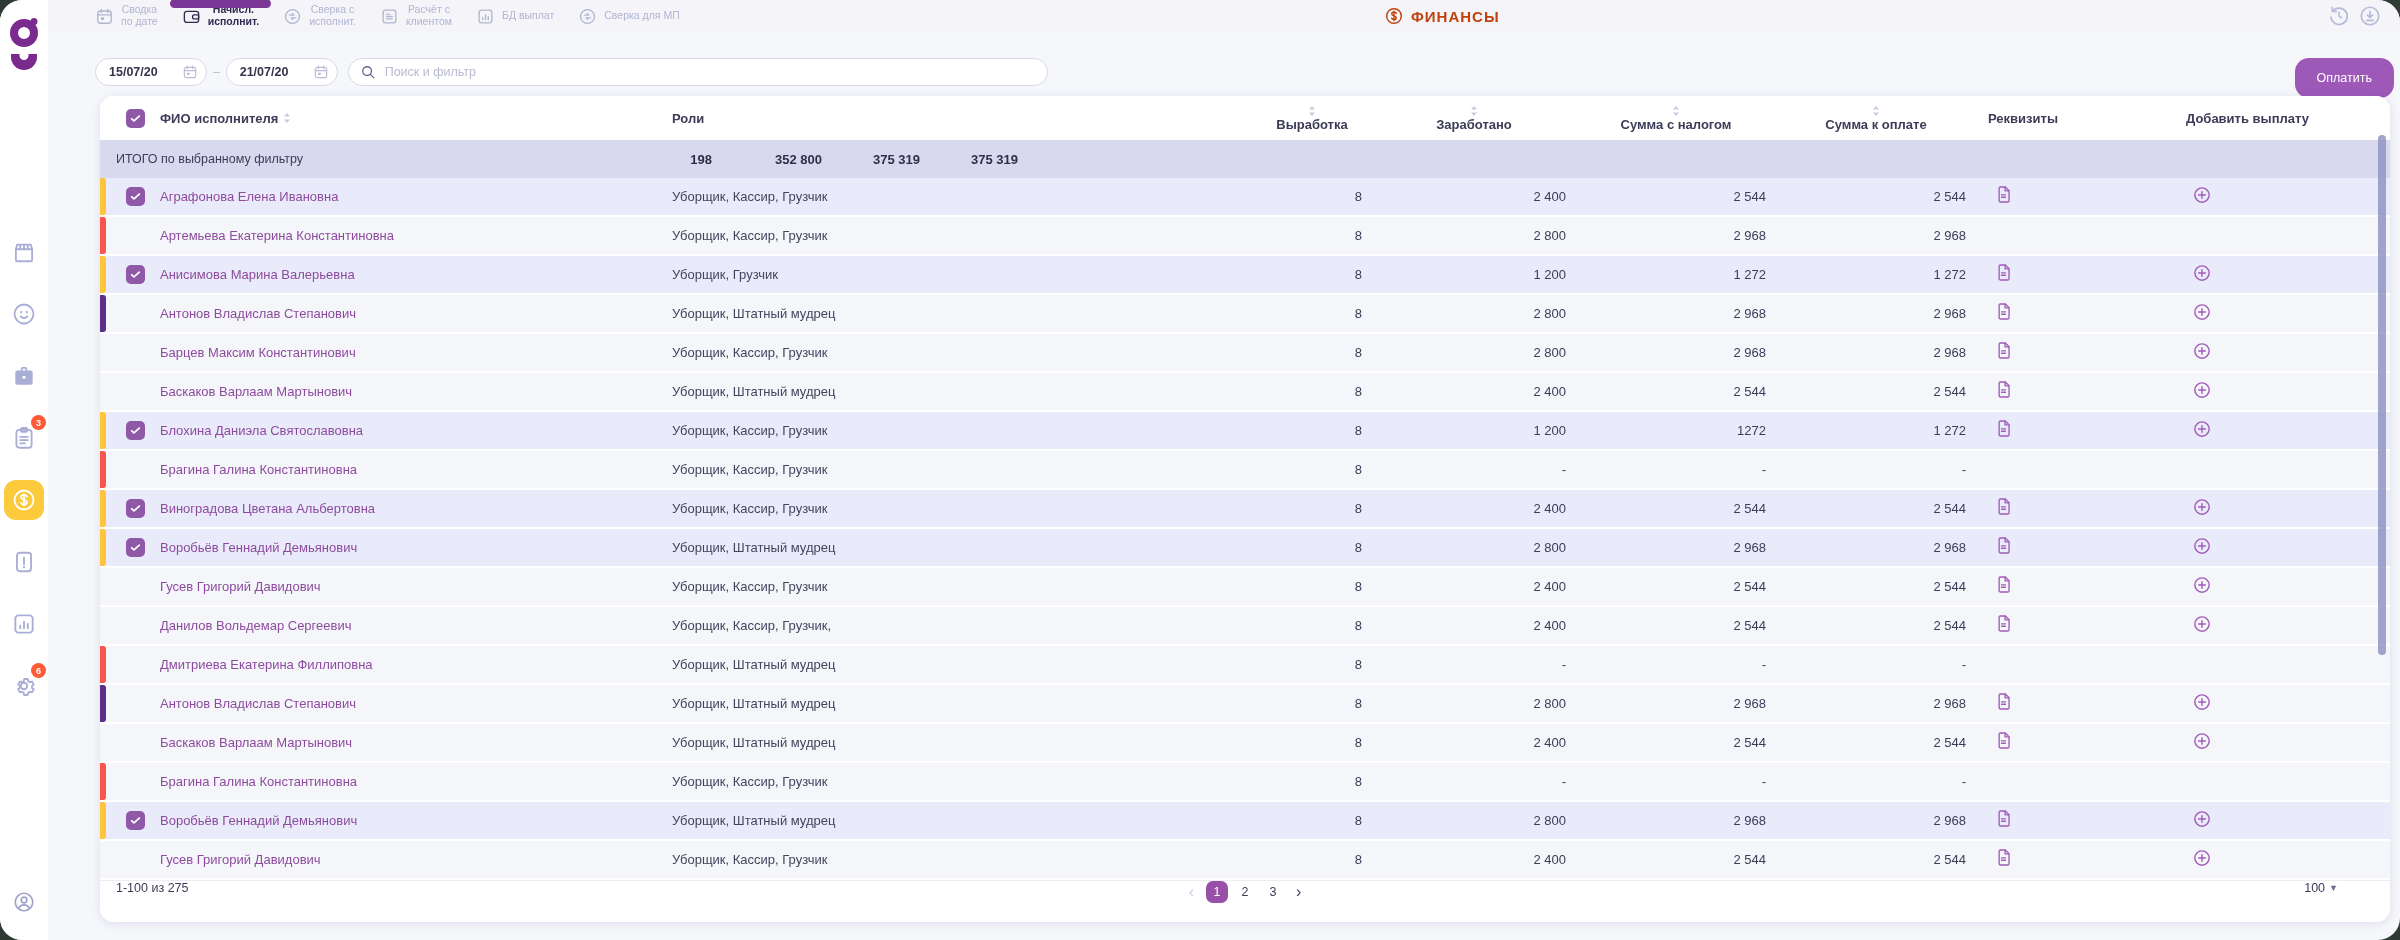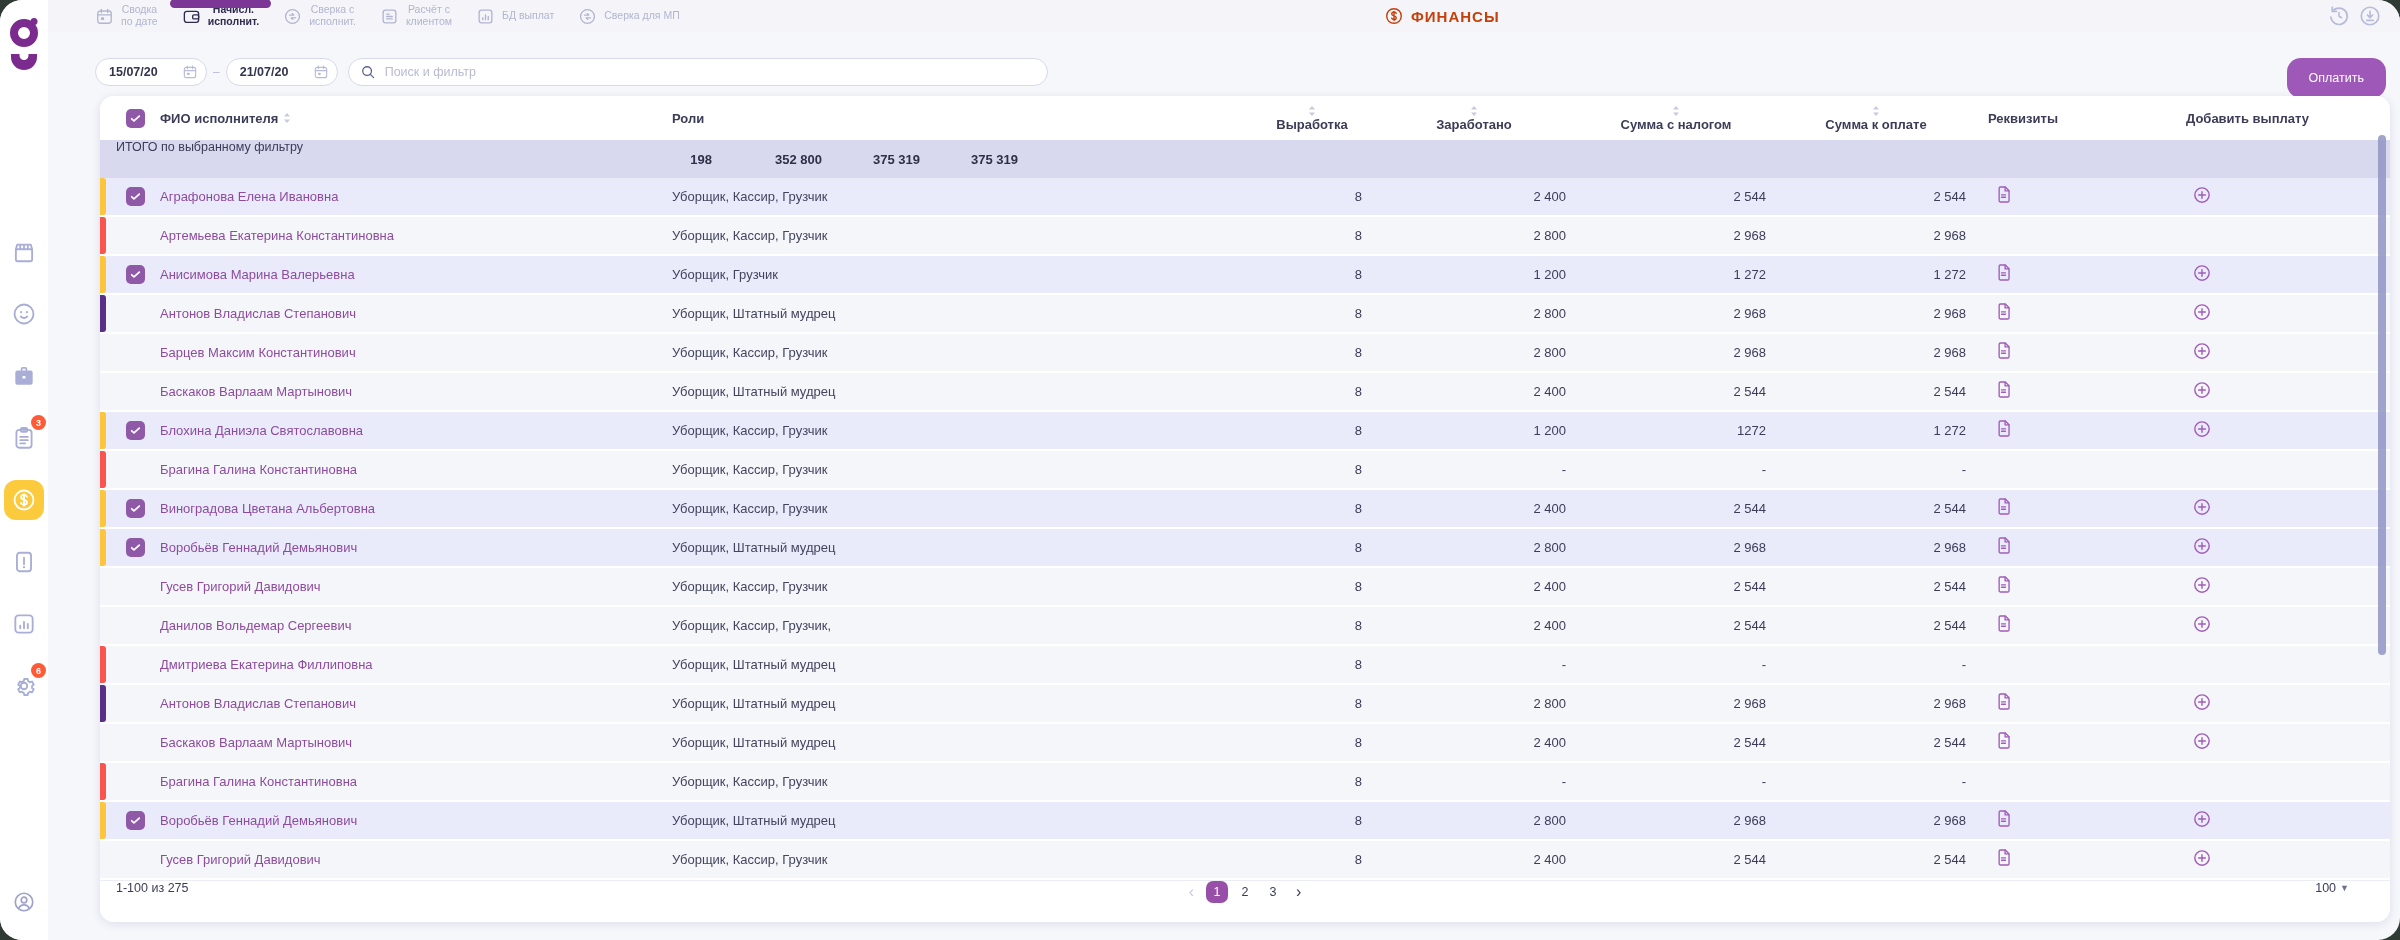--- a/index.html
+++ b/index.html
@@ -32,32 +32,32 @@
   
   #filters{position:relative;display:flex;align-items:center;margin:26px 0 0 47px;height:28px;}
   .date-field{position:relative;width:112px;height:28px;}
   .date-field input{width:112px;height:28px;border:1px solid var(--chip-border);border-radius:14px;background:#fff;padding:0 28px 0 13px;font-size:12.5px;font-weight:bold;color:#33334E;outline:none;}
   .date-field .cal{position:absolute;right:9px;top:6px;color:#B9BCD8;pointer-events:none;}
   .date-dash{margin:0 6px;color:#B9BCD8;font-size:12px;}
   #search-wrap{position:relative;margin-left:10px;width:700px;height:28px;}
   #search-wrap input{width:700px;height:28px;border:1px solid var(--chip-border);border-radius:14px;background:#fff;padding:0 14px 0 36px;font-size:12.5px;color:#33334E;outline:none;}
   #search-wrap input::placeholder{color:#B8BAD2;}
   #search-wrap .mag{position:absolute;left:11px;top:5px;color:#5D628F;pointer-events:none;}
-  #pay-btn{position:absolute;right:14px;top:0;height:40px;padding:0 22px;border:none;border-radius:14px;background:#9E58B8;color:#fff;font-size:12.5px;cursor:pointer;}
+  #pay-btn{position:absolute;right:6px;top:0;height:40px;padding:0 22px;border:none;border-radius:14px;background:#9E58B8;color:#fff;font-size:12.5px;cursor:pointer;}
   
   #card{position:relative;margin:10px 0 0 52px;width:2290px;border-radius:14px;background:#fff;box-shadow:0 2px 10px rgba(70,70,130,.14);overflow:hidden;}
   .grid{display:grid;grid-template-columns:6px 54px 512px 590px 120px 204px 200px 200px 180px 224px;align-items:center;}
   #thead{height:44px;font-size:13px;font-weight:bold;color:var(--ink);background:#fff;}
   .h-cell{display:flex;align-items:center;}
   .h-num{justify-content:flex-end;padding-right:20px;cursor:pointer;flex-direction:column;}
   .h-name{cursor:pointer;}
   .sort{margin:0 5px;display:flex;flex-direction:column;gap:1px;}
   .cb{width:19px;height:19px;border-radius:5px;background:#9059A8;display:flex;align-items:center;justify-content:center;cursor:pointer;margin-left:20px;}
   
-  #totals{position:relative;height:38px;background:var(--totals);display:flex;align-items:flex-start;}
+  #totals{position:relative;height:38px;background:var(--totals);display:flex;align-items:center;}
   #totals .t-label{padding-left:16px;font-size:12.5px;color:var(--ink);}
   .t-val{position:absolute;top:0;height:38px;display:flex;align-items:center;font-size:13px;font-weight:bold;color:#2F2F4A;}
   
   .trow{height:39px;border-bottom:2px solid #fff;background:var(--row-off);}
   .trow.checked{background:var(--row-on);}
   .bar{width:6px;height:37px;border-radius:0 3px 3px 0;}
   .cell-name{font-size:13px;color:var(--name);white-space:nowrap;overflow:hidden;cursor:pointer;}
   .cell-roles{font-size:13px;color:#44445E;white-space:nowrap;overflow:hidden;}
   .cell-num{font-size:13px;color:var(--ink);text-align:right;padding-right:20px;}
   .cell-req{padding-left:8px;}
@@ -66,21 +66,21 @@
   
   #scrollbar{position:absolute;right:4px;top:39px;width:8px;height:520px;border-radius:4px;background:#9094C2;opacity:.85;cursor:grab;}
   
   #pager-row{position:relative;height:42px;background:#fff;border-top:1px solid var(--line);display:flex;align-items:flex-start;justify-content:center;}
   #pager-range{position:absolute;left:16px;font-size:12.5px;color:var(--ink);}
   #pager{display:flex;align-items:center;gap:6px;}
   .pg-chev{font-size:16px;color:#C9CCDF;padding:0 6px;cursor:pointer;line-height:1;}
   .pg-chev.next{color:var(--ink);}
   .pg{min-width:22px;height:22px;border-radius:7px;display:flex;align-items:center;justify-content:center;font-size:12.5px;color:var(--ink);cursor:pointer;}
   .pg.active{background:#984FA8;color:#fff;}
-  #page-size{position:absolute;right:41px;display:flex;align-items:center;gap:4px;font-size:12.5px;color:var(--ink);cursor:pointer;}
+  #page-size{position:absolute;right:52px;display:flex;align-items:center;gap:4px;font-size:12.5px;color:var(--ink);cursor:pointer;}
   #page-size .caret{font-size:9px;color:#6b6f92;}
 </style>
 </head>
 <body>
 
 <div id="app">
 
   <aside id="sidebar">
     <div id="logo">
       <svg width="30" height="68" viewBox="0 0 30 68">

